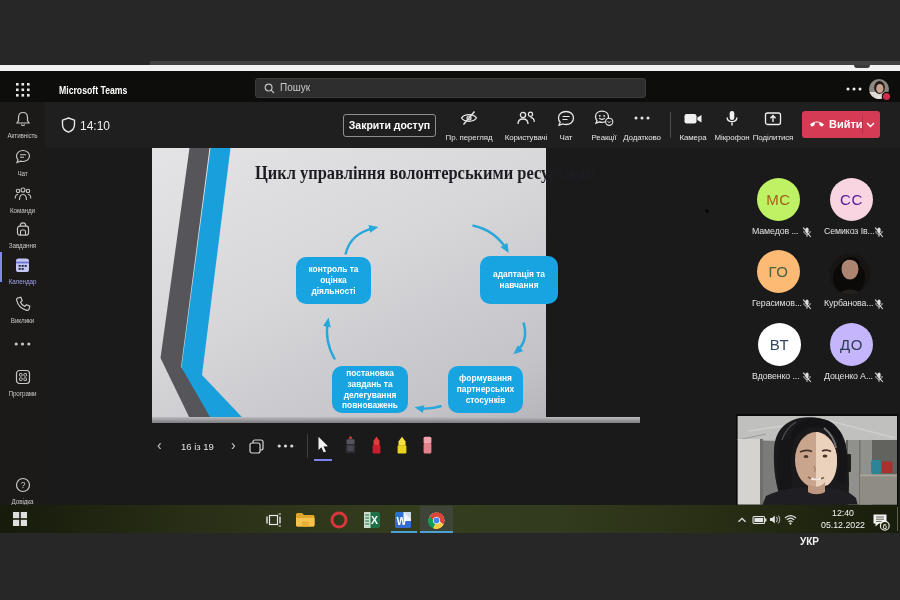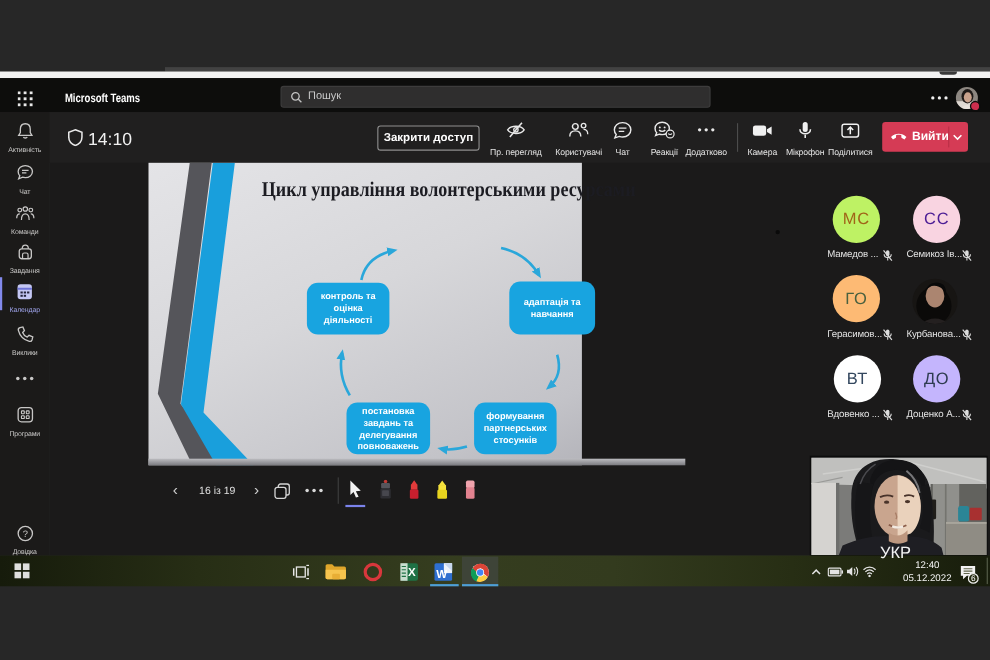--- a/index.html
+++ b/index.html
@@ -8,37 +8,37 @@
 
 #gstrip{left:150px;top:61px;width:750px;height:4px;background:#424242}
 #wstrip{left:0;top:65px;width:900px;height:6px;background:#f2f2f2}
 #wnotch{left:854px;top:65px;width:16px;height:3px;background:#3a3a3a;border-radius:0 0 3px 3px}
 
 #topbar{left:0;top:71px;width:900px;height:31px;background:#0d0d0c}
 #mtitle{left:59px;top:84px;color:#fff;font-size:11px;font-weight:bold;transform:scaleX(.79);transform-origin:0 50%}
 #search{left:255px;top:78px;width:391px;height:20px;background:#2f2e2e;border:1px solid #3d3c3c;border-radius:3px;color:#c9c9c9;font-size:10px;line-height:18px;padding-left:24px}
 
 #ctrlbar{left:0;top:102px;width:900px;height:46px;background:#201f1f}
-#timer{left:80px;top:119px;color:#f0f0f0;font-size:16px}
+#timer{left:80px;top:119px;color:#f0f0f0;font-size:12px}
 #closebtn{left:343px;top:114px;width:93px;height:23px;border:1px solid #8f8f8f;border-radius:3px;color:#fff;font-size:10.5px;font-weight:bold;text-align:center;line-height:21px}
 .cgroup{top:110px;width:60px;text-align:center;color:#e4e4e4}
 .cgroup .lbl{font-size:7.9px;margin-top:2px;white-space:nowrap;letter-spacing:-.1px}
 #cdiv{left:670px;top:112px;width:1px;height:26px;background:#4c4c4c}
 #leave{left:802px;top:111px;width:78px;height:27px;background:#d53b55;border-radius:3px}
 #leave .txt{position:absolute;left:27px;top:7px;color:#fff;font-size:11px;font-weight:bold}
 #leave .sep{position:absolute;left:60px;top:4px;width:1px;height:19px;background:#b92f46}
 
 #sidebar{left:0;top:102px;width:45px;height:403px;background:#1b1a19}
 .sitem{left:0;width:45px;text-align:center;color:#c8c7c6}
 .sitem .lbl{font-size:6.3px;margin-top:1px;letter-spacing:-.1px;white-space:nowrap}
 #calbar{left:0;top:252px;width:2px;height:30px;background:#8289ec}
 
 #stage{left:45px;top:148px;width:855px;height:357px;background:#1b1a1a}
 
-#slide{left:135px;top:148px;width:394px;height:275px;background:linear-gradient(155deg,#e4e4e7 0%,#d7d7da 45%,#c3c3c8 85%,#b4b4ba 100%)}
+#slide{left:152px;top:148px;width:394px;height:275px;background:linear-gradient(155deg,#e4e4e7 0%,#d7d7da 45%,#c3c3c8 85%,#b4b4ba 100%)}
 #stitle{left:0;top:14px;width:488px;text-align:center;padding-left:58px;font-family:"Liberation Serif",serif;font-weight:bold;font-size:19px;color:#1c1c22;transform:scaleX(.865);transform-origin:272px 50%}
 .bbox{background:#18a4e0;border-radius:10px;color:#fff;font-weight:bold;font-size:8.4px;line-height:10.8px;display:flex;align-items:center;justify-content:center;text-align:center}
 .pc{position:absolute;color:#e0e0e0}
 
 .pcirc{border-radius:50%;width:43px;height:43px;display:flex;align-items:center;justify-content:center;font-size:15px;font-weight:normal;letter-spacing:.6px}
 .pname{color:#e2e2e2;font-size:8.8px;white-space:nowrap;letter-spacing:-.1px}
 
 #taskbar{left:0;top:505px;width:900px;height:28px;background:linear-gradient(90deg,#161b0b 0%,#272e15 20%,#353d1f 45%,#333b1e 62%,#272e14 80%,#181d0c 100%)}
 #tbline{left:897px;top:507px;width:1px;height:24px;background:#5a614d}
 .ulb{position:absolute;top:531px;height:2px;background:#4e9fd6}
@@ -468,21 +468,21 @@
     <rect x="2.4" y="2.9" width="8.7" height="4.2" fill="#e4e4e4"></rect>
   </svg>
   <svg class="abs" style="left:769px;top:514px" width="12" height="11" viewBox="0 0 12 11">
     <path d="M1,3.9 H3 L5.8,1.4 V9.6 L3,7.1 H1 Z" fill="#e4e4e4"></path>
     <path d="M7.4,3 C8.6,4.2 8.6,6.8 7.4,8 M9.2,1.6 C11.2,3.6 11.2,7.4 9.2,9.4" fill="none" stroke="#e4e4e4" stroke-width="1"></path>
   </svg>
   <svg class="abs" style="left:784px;top:514px" width="13" height="11" viewBox="0 0 13 11">
     <path d="M1,4 C4.2,0.8 8.8,0.8 12,4 M2.7,5.9 C5.1,3.6 7.9,3.6 10.3,5.9 M4.4,7.8 C5.7,6.6 7.3,6.6 8.6,7.8" fill="none" stroke="#e4e4e4" stroke-width="1.1"></path>
     <circle cx="6.5" cy="9.6" r="1.1" fill="#e4e4e4"></circle>
   </svg>
-  <div class="abs tray" style="left:800px;top:494px;font-size:15px;font-weight:normal">УКР</div>
+  <div class="abs tray" style="left:800px;top:536px;font-size:10px;font-weight:bold">УКР</div>
   <svg class="abs" style="left:872px;top:513px" width="19" height="19" viewBox="0 0 19 19">
     <path d="M1.5,1.5 H14.5 V10.5 H7 L3.5,13.5 V10.5 H1.5 Z" fill="#f2f2f2"></path>
     <path d="M4,4 H12 M4,6.2 H12 M4,8.4 H9.5" stroke="#61664c" stroke-width="1"></path>
     <circle cx="12.8" cy="12.8" r="4.4" fill="#23280f" stroke="#f2f2f2" stroke-width="1.1"></circle>
     <text x="12.8" y="15.6" text-anchor="middle" font-size="7.5" fill="#fff" font-family="Liberation Sans">6</text>
   </svg>
   <div class="abs ulb" style="left:391px;width:26px"></div>
   <div class="abs ulb" style="left:420px;width:33px"></div>
   <div class="abs" id="clock">12:40<br>05.12.2022</div>
 </div>

